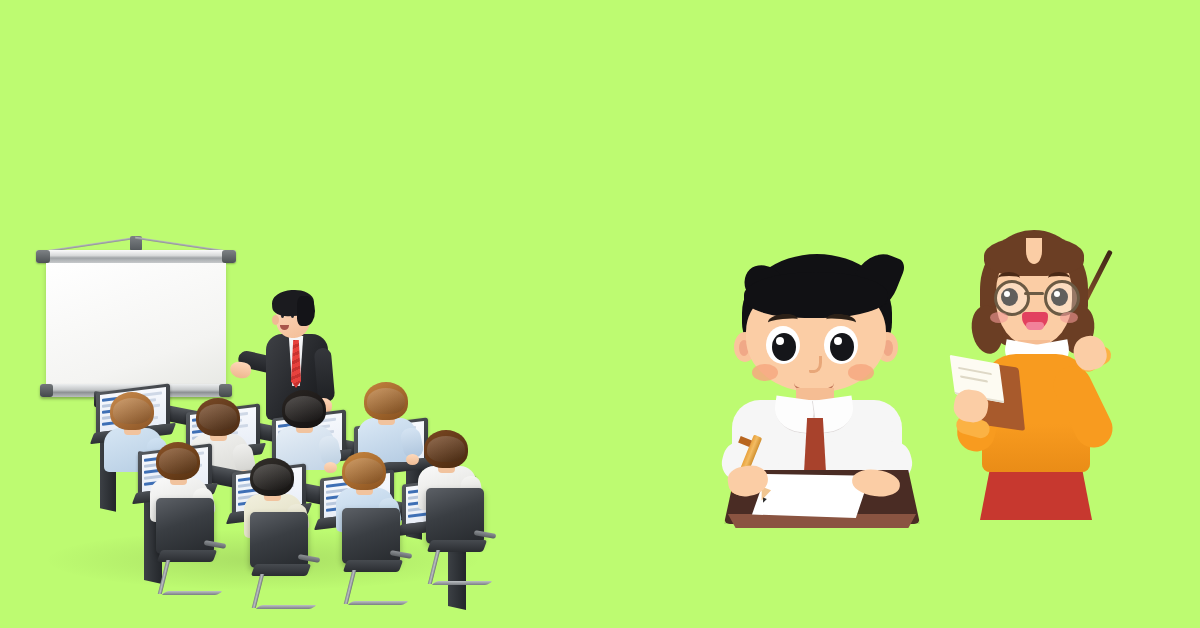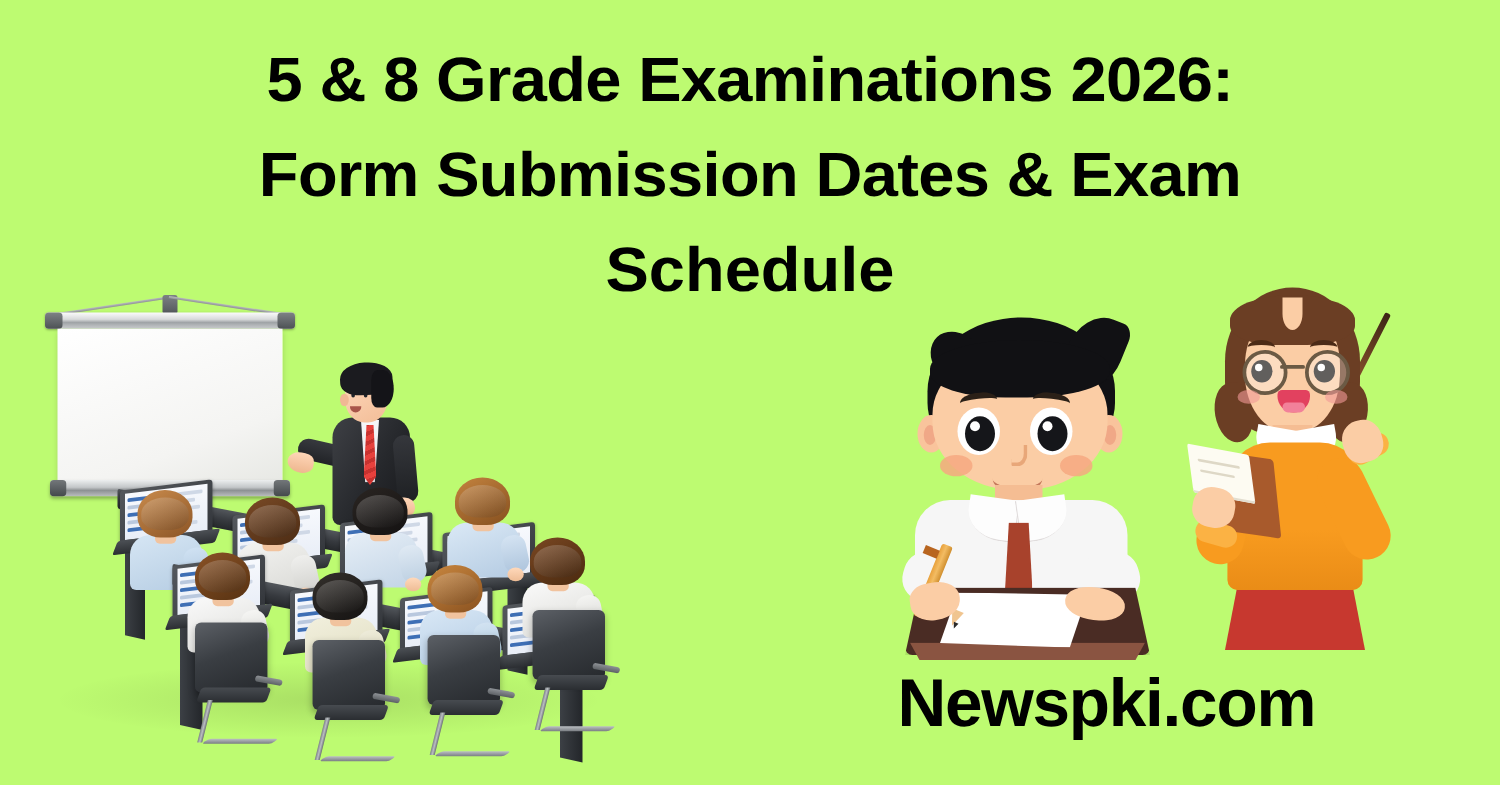--- a/index.html
+++ b/index.html
@@ -371,25 +371,20 @@
   #teacher .skirt { position:absolute; left:42px; top:234px; width:112px; height:58px;
     background:#c7382f; clip-path: polygon(10% 0, 90% 0, 100% 100%, 0 100%); }
   #teacher .skirt-top { position:absolute; left:48px; top:230px; width:100px; height:12px;
     background:#b2302a; border-radius: 50% 50% 0 0; }
 </style>
 </head>
 <body>
 
 <div id="banner" style="background: rgb(189, 251, 113);">
 
-  <div id="headline">
-    <span class="headline-line l1">5 &amp; 8 Grade Examinations 2026:</span>
-    <span class="headline-line l2">Form Submission Dates &amp; Exam</span>
-    <span class="headline-line l3">Schedule</span>
-  </div>
 
   <div id="classroom">
     <div class="shadow-pool"></div>
 
     <div class="screen-wrap">
       <div class="screen-hanger">
         <div class="hanger-knob"></div>
       </div>
       <div class="screen-bar-top">
         <div class="cap l"></div>
@@ -717,15 +712,14 @@
     <div class="handR"></div>
     <div class="armL"></div>
     <div class="book-cover"></div>
     <div class="book-pages"></div>
     <div class="book-line" style="left:20px; top:142px; width:34px;"></div>
     <div class="book-line" style="left:22px; top:150px; width:28px;"></div>
     <div class="cuffL"></div>
     <div class="handL"></div>
   </div>
 
-  <div id="brand">Newspki.com</div>
 
 </div>
 
 </body></html>

